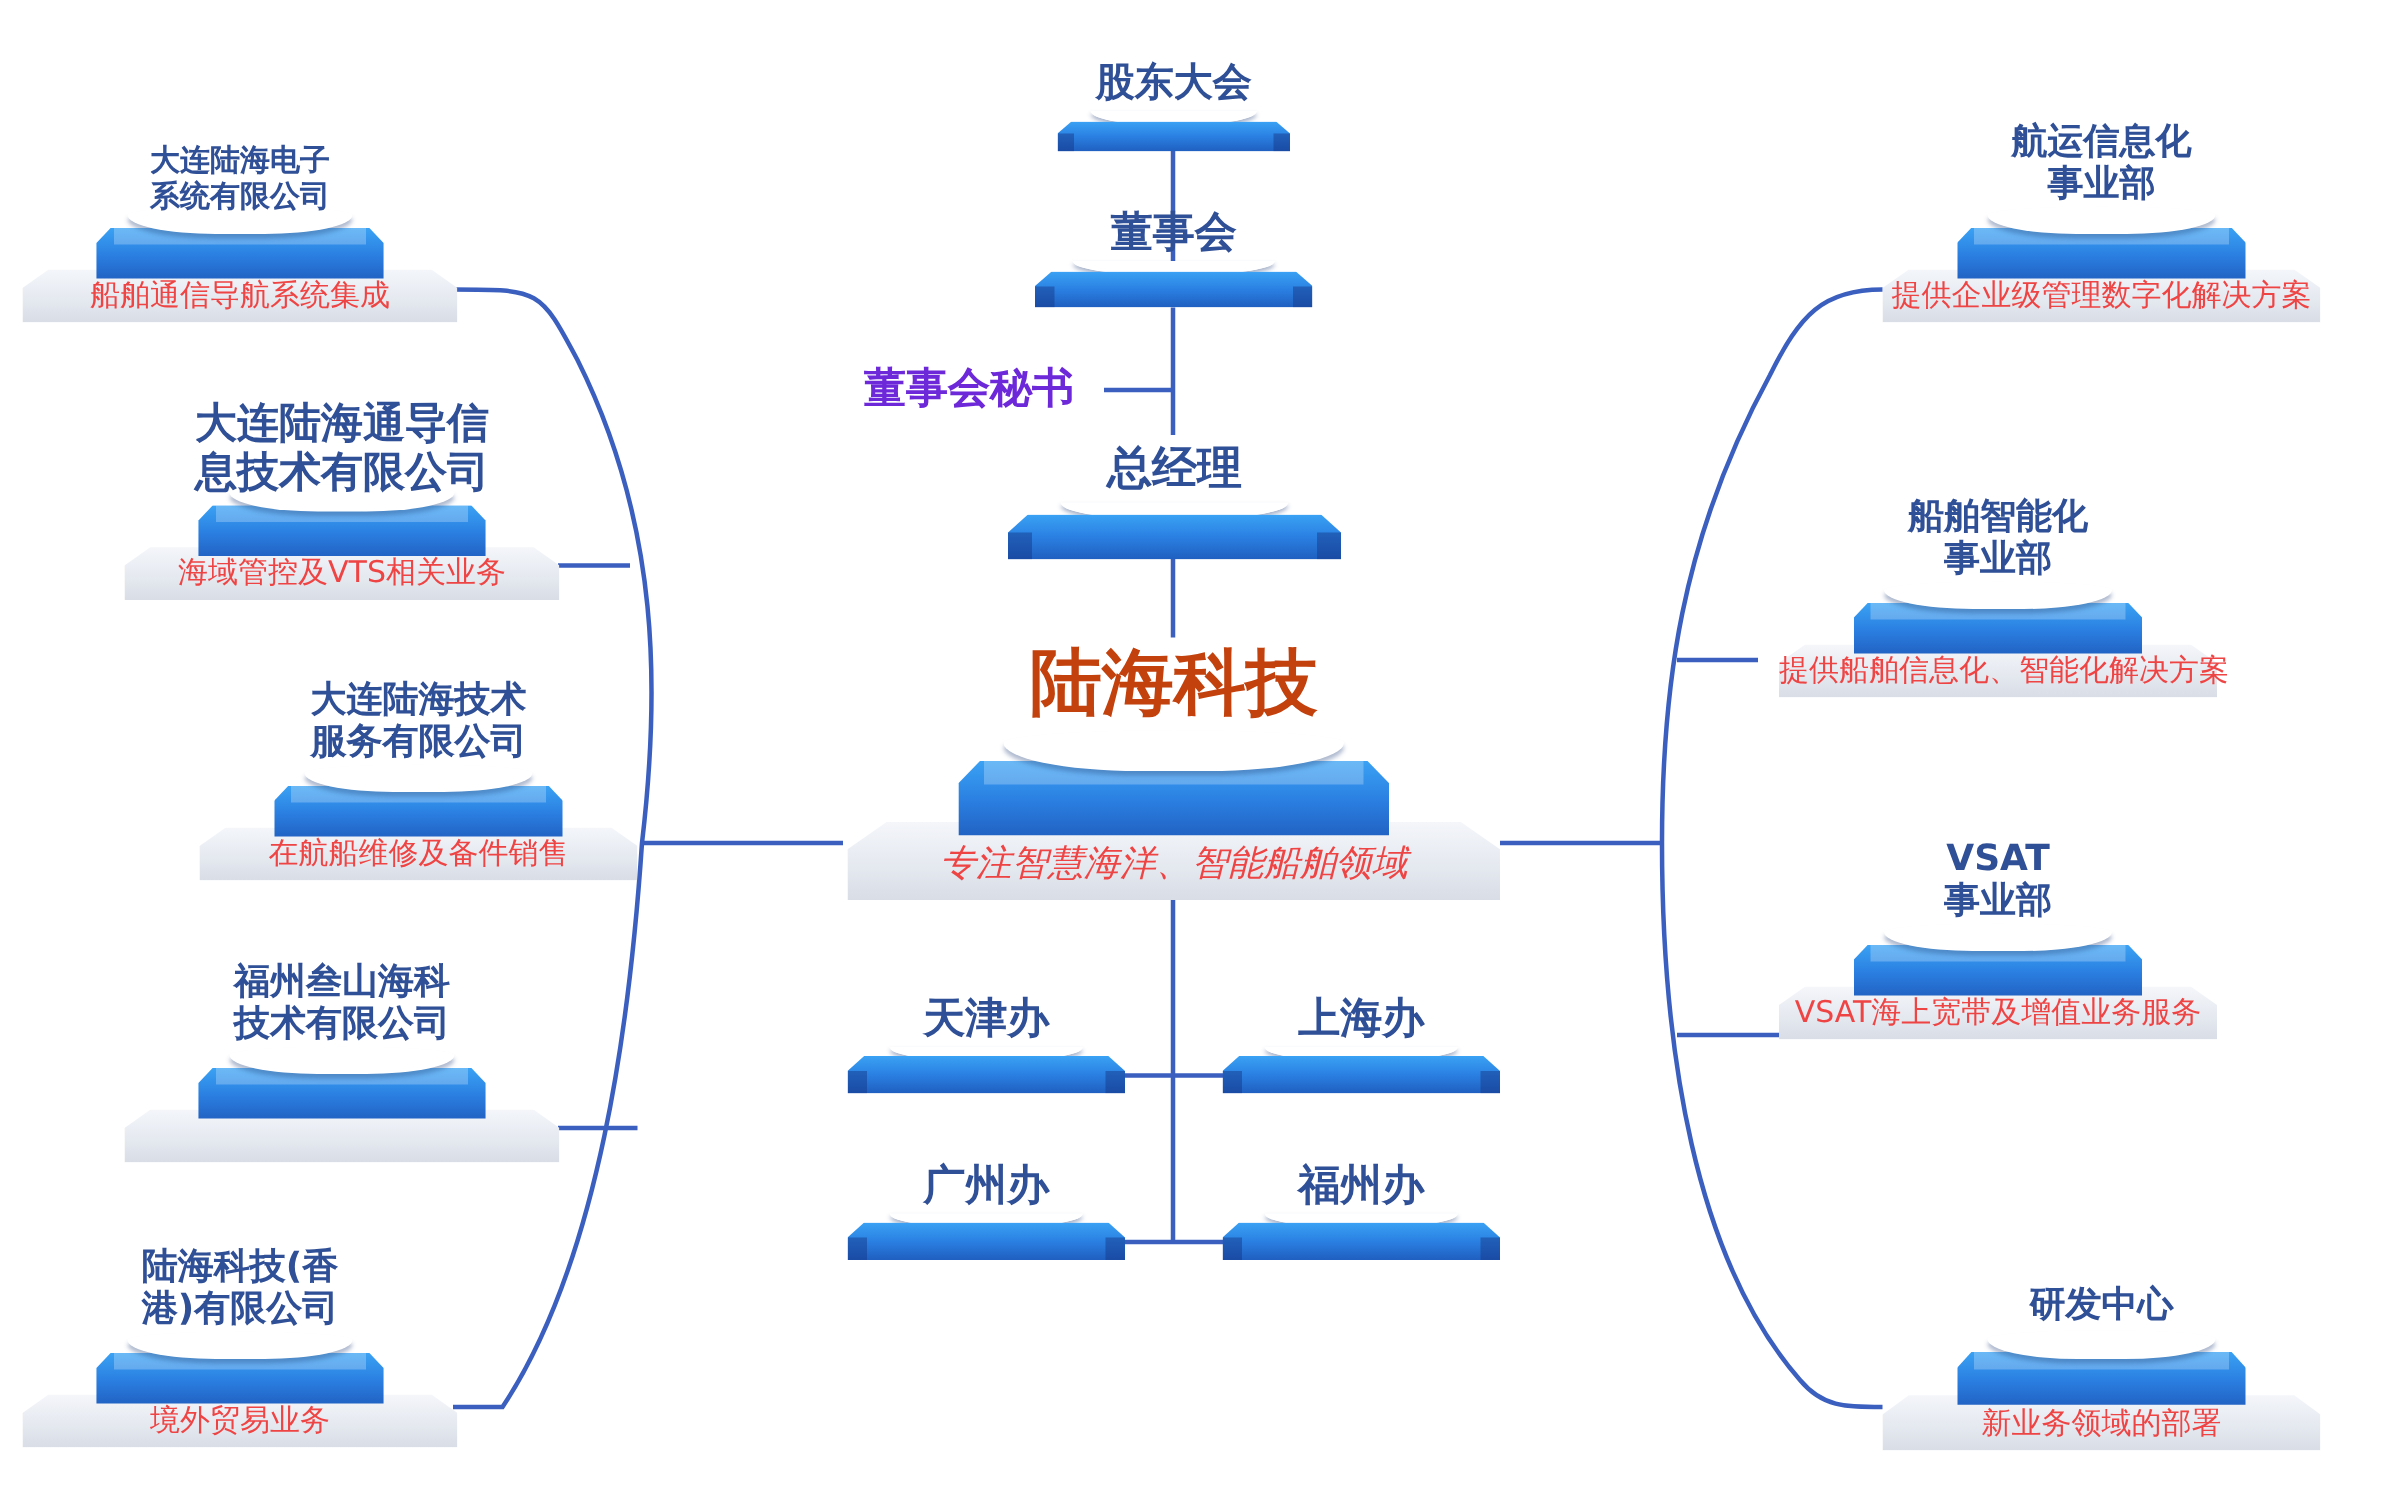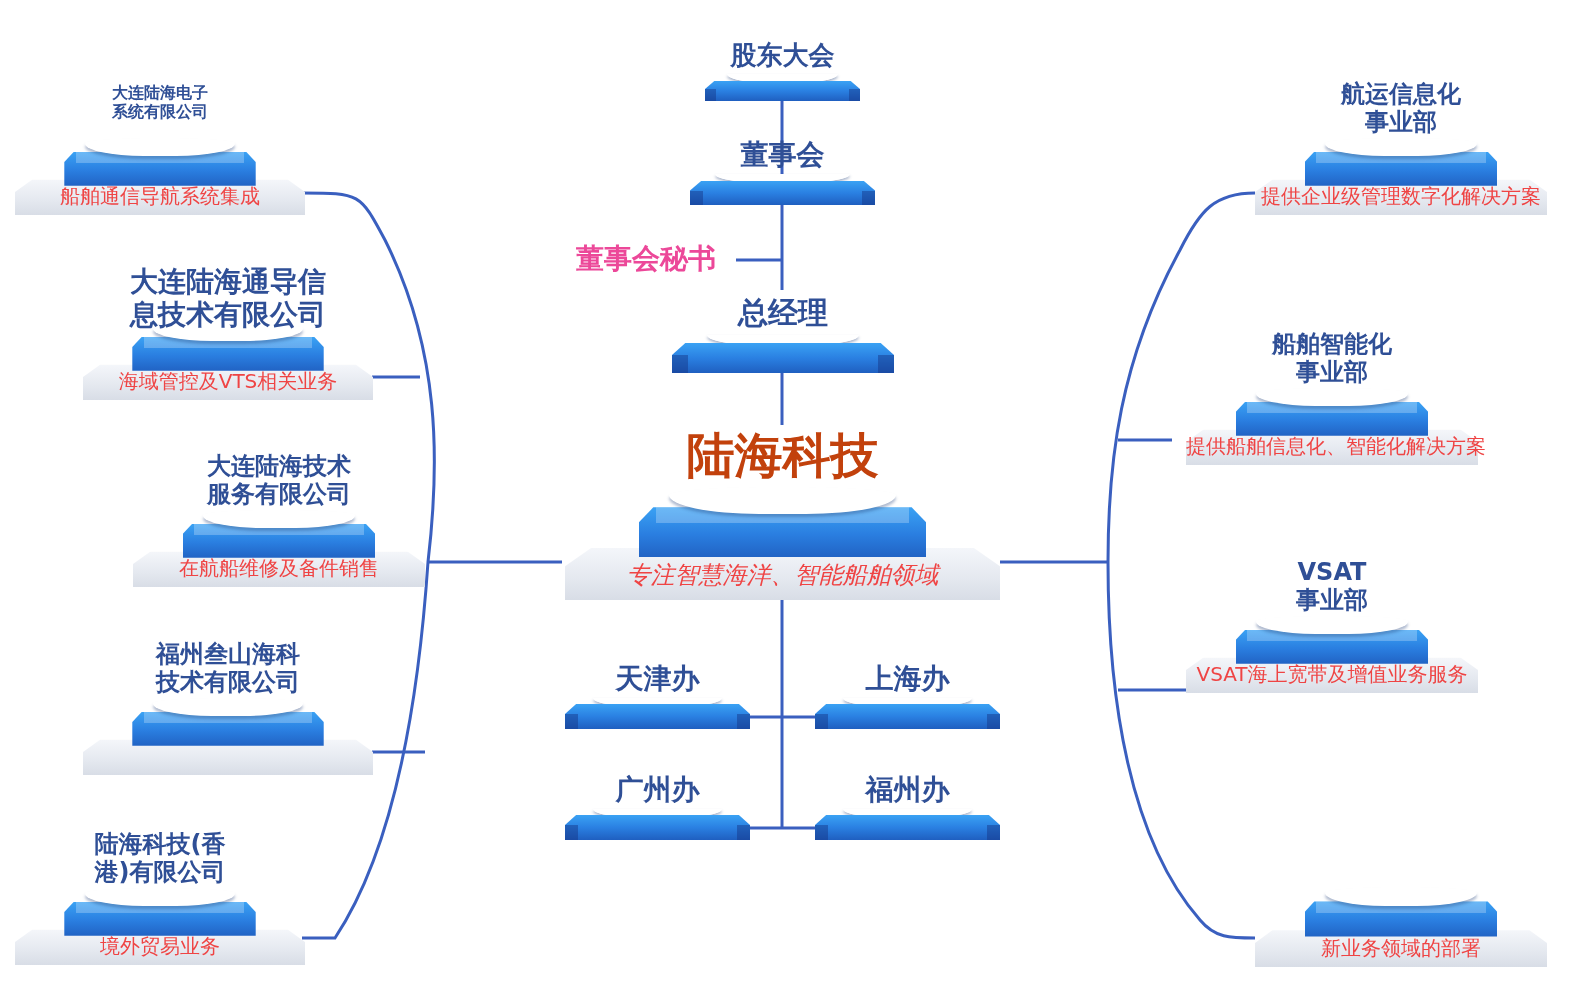--- a/index.html
+++ b/index.html
@@ -27,21 +27,21 @@
               color: #ef4444; font-size: 20px; white-space: nowrap; }
   
   .bar { position: absolute; background: linear-gradient(180deg,#3aa2f4 0%,#2a80e2 50%,#1f5fc0 100%);
          clip-path: polygon(6% 0,94% 0,100% 40%,100% 100%,0 100%,0 40%); }
   .bar::before { content:""; position:absolute; left:0; top:40%; bottom:0; width:7%;
                  background: rgba(20,50,130,.45); }
   .bar::after { content:""; position:absolute; right:0; top:40%; bottom:0; width:7%;
                 background: rgba(20,50,130,.45); }
   .barcap { position: absolute; background: #fff; border-radius: 0 0 50% 50% / 0 0 100% 100%;
             box-shadow: 0 2px 3px rgba(30,60,120,.4); }
-  .free-label { position: absolute; color: #ec4899; font-weight: bold; font-size: 28px; z-index: 3; white-space: nowrap; }
+  .free-label { position: absolute; color: #6d28d9; font-weight: bold; font-size: 28px; z-index: 3; white-space: nowrap; }
 </style>
 </head>
 <body>
 
 <svg id="lines" viewBox="0 0 1587 1002">
   <g fill="none" stroke="#3a5fbf" stroke-width="3">
     <line x1="782" y1="100" x2="782" y2="178"></line>
     <line x1="782" y1="205" x2="782" y2="290"></line>
     <line x1="736" y1="260" x2="782" y2="260"></line>
     <line x1="782" y1="372" x2="782" y2="425"></line>
@@ -104,21 +104,21 @@
   <div class="barcap" style="left:28px;right:28px;top:36px;height:10px;"></div>
   <div class="bar" style="left:0;right:0;top:42px;height:25px;"></div>
 </div>
 <div class="node" style="left:815px;top:773px;width:185px;height:68px;">
   <div class="title" style="top:0;font-size:28px;">福州办</div>
   <div class="barcap" style="left:28px;right:28px;top:36px;height:10px;"></div>
   <div class="bar" style="left:0;right:0;top:42px;height:25px;"></div>
 </div>
 
 <div class="node" style="left:15px;top:80px;width:290px;height:135px;">
-  <div class="title" style="top:4px;font-size:16px;">大连陆海电子
+  <div class="title" style="top:15px;font-size:20px;">大连陆海电子
 系统有限公司</div>
   <div class="ped" style="left:0;right:0;top:58px;bottom:0;">
     <div class="base"></div>
     <div class="block"></div>
     <div class="cap"></div>
     <div class="sub">船舶通信导航系统集成</div>
   </div>
 </div>
 <div class="node" style="left:83px;top:265px;width:290px;height:135px;">
   <div class="title" style="top:0;font-size:28px;">大连陆海通导信
@@ -184,19 +184,20 @@
   <div class="title" style="top:0;font-size:24px;">VSAT
 事业部</div>
   <div class="ped" style="left:0;right:0;top:58px;bottom:0;">
     <div class="base"></div>
     <div class="block"></div>
     <div class="cap"></div>
     <div class="sub">VSAT海上宽带及增值业务服务</div>
   </div>
 </div>
 <div class="node" style="left:1255px;top:855px;width:292px;height:112px;">
+  <div class="title" style="top:0;font-size:24px;">研发中心</div>
   <div class="ped" style="left:0;right:0;top:32px;bottom:0;">
     <div class="base"></div>
     <div class="block"></div>
     <div class="cap"></div>
     <div class="sub">新业务领域的部署</div>
   </div>
 </div>
 
 </body></html>

